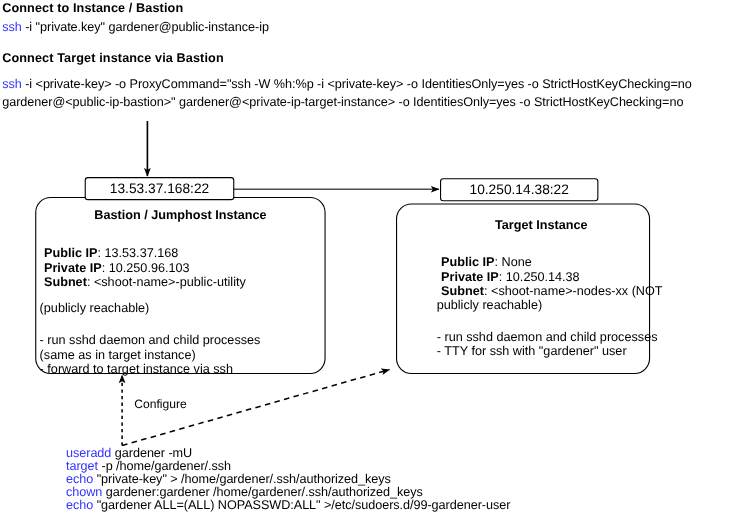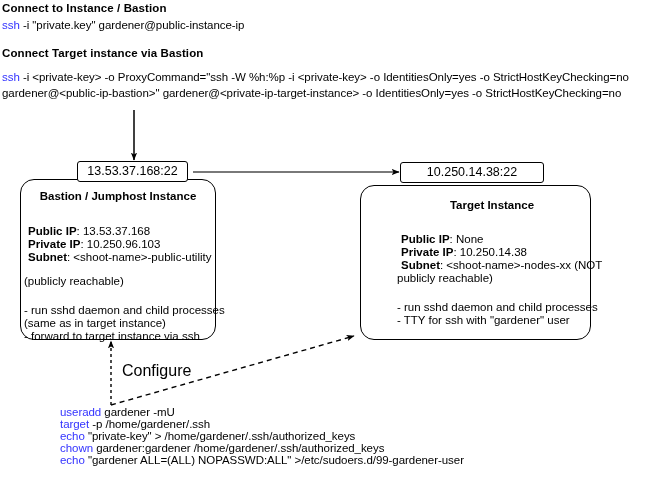--- a/index.html
+++ b/index.html
@@ -68,21 +68,21 @@
   svg.conn {
     position: absolute;
     left: 0; top: 0;
     width: 672px;
     height: 482px;
     overflow: visible;
     pointer-events: none;
   }
 
   .conf-label {
-    font-size: 16px;
+    font-size: 11px;
     white-space: nowrap;
   }
 
   
   .script-line {
     font-size: 11.5px;
     white-space: nowrap;
     letter-spacing: -0.05px;
   }
 </style>
@@ -114,23 +114,23 @@
 
   <line x1="134" y1="110" x2="134" y2="160" stroke="#000000" stroke-width="1.5" marker-end="url(#arrowSolid)"></line>
 
   <line x1="193" y1="172" x2="399" y2="172" stroke="#4d4d4d" stroke-width="1.5" marker-end="url(#arrowSolid)"></line>
 
   <line x1="111" y1="405" x2="111" y2="341" stroke="#000000" stroke-width="1.4" stroke-dasharray="3,3" marker-end="url(#arrowThin)"></line>
 
   <line x1="111" y1="405" x2="354" y2="336" stroke="#000000" stroke-width="1.4" stroke-dasharray="5,4" marker-end="url(#arrowThin)"></line>
 </svg>
 
-<div class="abs ip-box" style="left:77px; top:161px; width:111px; height:21px;">13.53.37.168:22</div>
+<div class="abs ip-box" style="left:77px; top:161px; width:136px; height:21px;">13.53.37.168:22</div>
 
-<div class="abs inst-box" style="left:20px; top:179px; width:196px; height:161px;">
+<div class="abs inst-box" style="left:32px; top:179px; width:264px; height:161px;">
   <div class="inst-title" style="margin-top:10px;">Bastion / Jumphost Instance</div>
 
   <div class="inst-line" style="margin:23px 0 0 7px;">
     <b>Public IP</b><span>: 13.53.37.168</span>
   </div>
   <div class="inst-line" style="margin:1px 0 0 7px;">
     <b>Private IP</b><span>: 10.250.96.103</span>
   </div>
   <div class="inst-line" style="margin:1px 0 12px 7px;">
     <b>Subnet</b><span>: &lt;shoot-name&gt;-public-utility</span>

